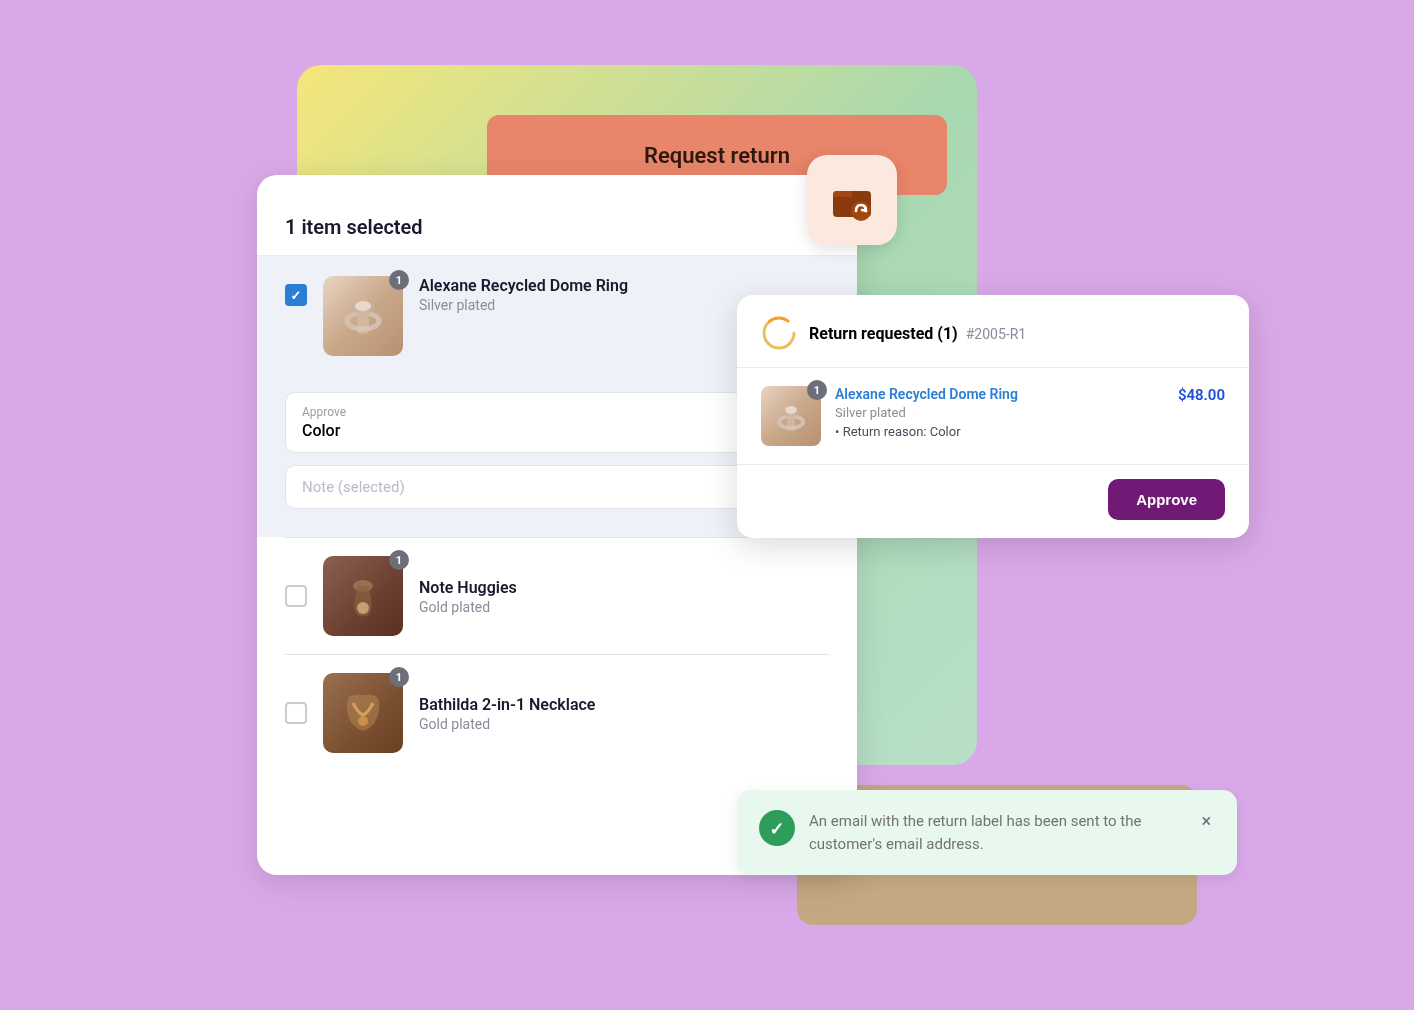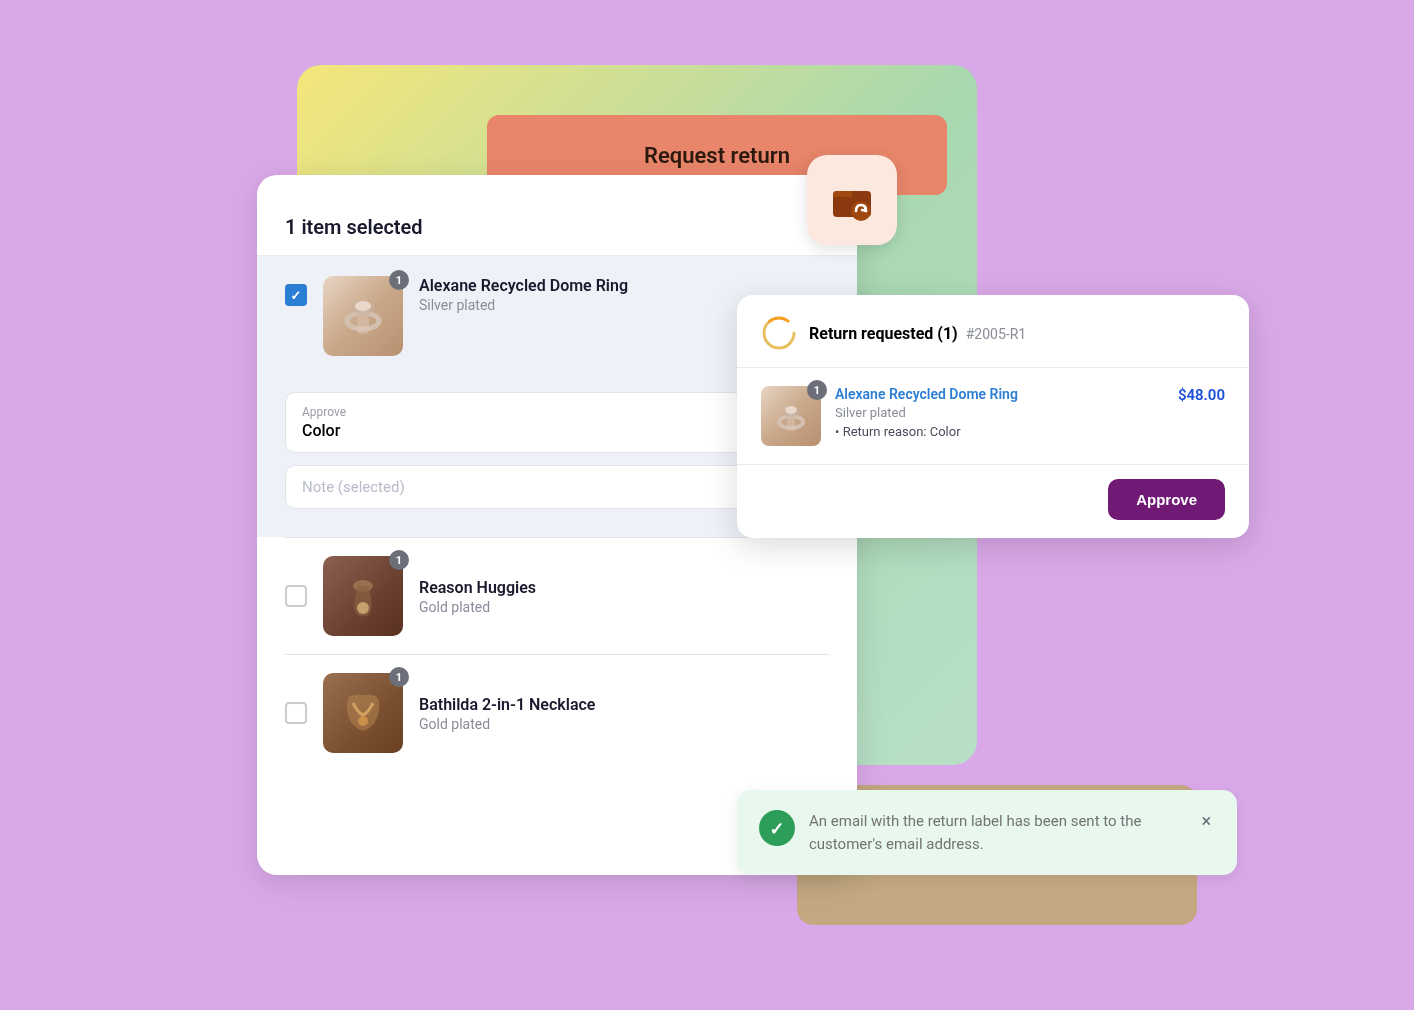--- a/index.html
+++ b/index.html
@@ -485,21 +485,21 @@
         <div class="earring-img">
           <svg width="60" height="60" viewBox="0 0 60 60">
             <ellipse cx="30" cy="20" rx="10" ry="6" fill="#a07855" opacity="0.8"></ellipse>
             <path d="M25 20 Q20 35 22 45 Q25 52 30 50 Q35 52 38 45 Q40 35 35 20Z" fill="#8a6040" opacity="0.7"></path>
             <circle cx="30" cy="42" r="6" fill="#c4a070"></circle>
           </svg>
         </div>
         <div class="badge-count">1</div>
       </div>
       <div class="item-info">
-        <div class="item-name">Reason Huggies</div>
+        <div class="item-name">Note Huggies</div>
         <div class="item-variant">Gold plated</div>
       </div>
     </div>
 
     <div class="section-divider"></div>
 
     <div class="other-item-row">
       <div class="checkbox checkbox-unchecked" style="margin-right:16px; margin-top:0; flex-shrink:0;"></div>
       <div class="item-image-wrap" style="margin-right:16px;">
         <div class="necklace-img">

